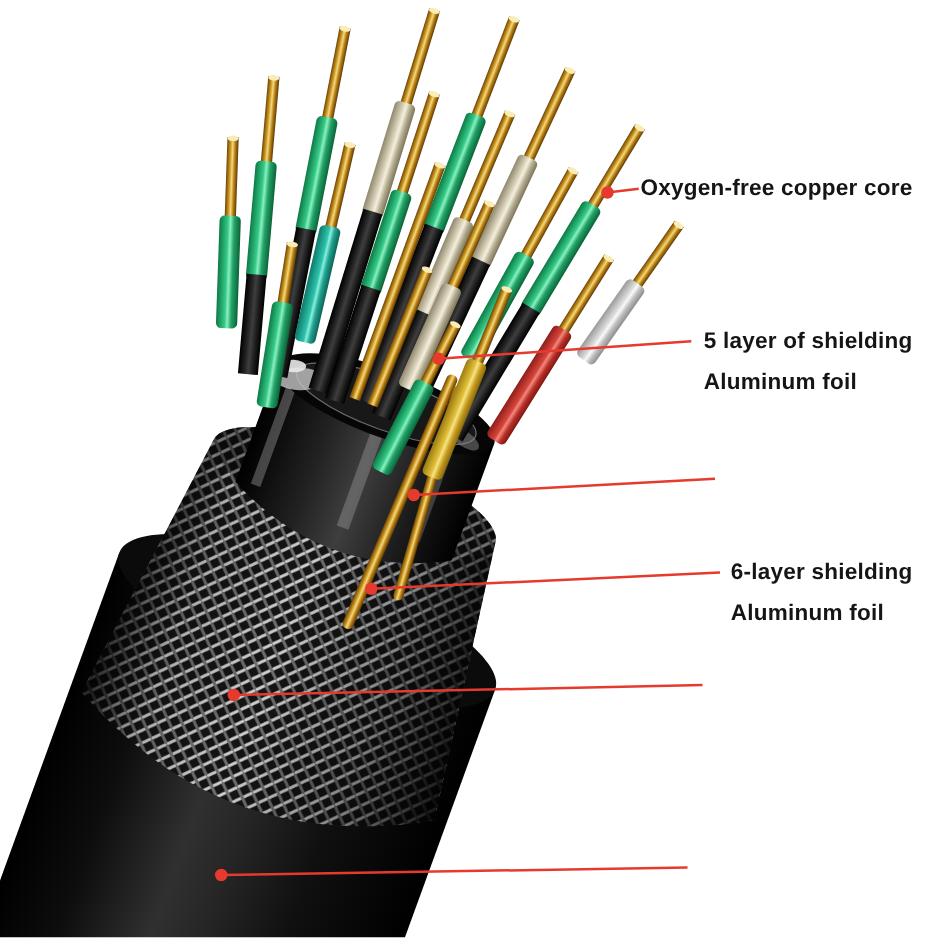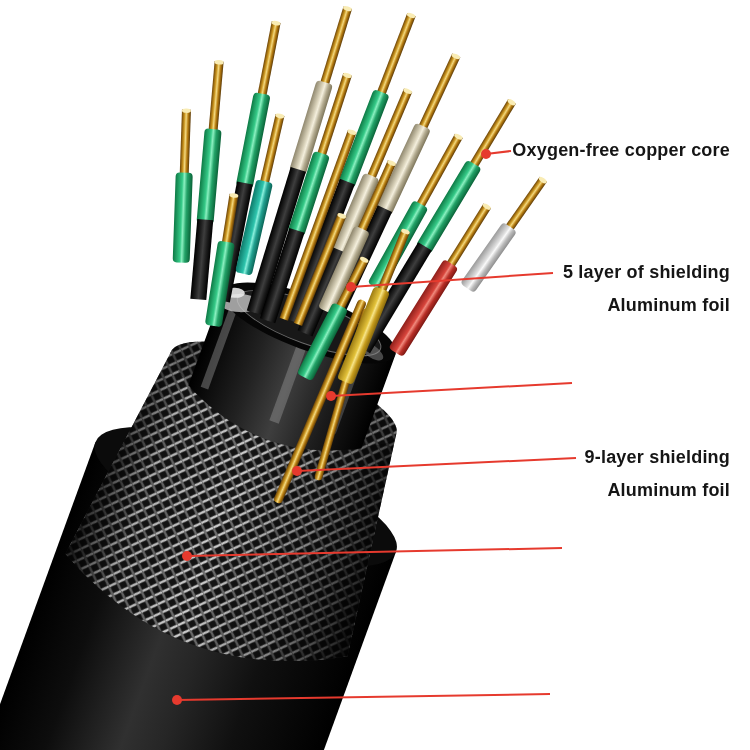--- a/index.html
+++ b/index.html
@@ -1,19 +1,19 @@
 <!DOCTYPE html>
 <html style="--callout: #e63a2e;"><head>
 <meta charset="utf-8">
 <style>
   html,body{margin:0;padding:0;background:#ffffff;}
   .stage{position:relative;width:750px;height:750px;background:#ffffff;overflow:hidden;
          font-family:"Liberation Sans",sans-serif;}
   svg{position:absolute;left:0;top:0;}
-  .label{position:absolute;right:20px;text-align:right;
+  .label{position:absolute;right:20px;text-align:left;
          font-weight:700;font-size:18px;line-height:33px;color:#151515;
          letter-spacing:.2px;white-space:nowrap;}
   .callout-line{stroke:var(--callout,#e63a2e);stroke-width:2;fill:none;}
   .callout-dot{fill:var(--callout,#e63a2e);}
 </style>
 </head>
 <body>
 
 <div class="stage">
 
@@ -265,21 +265,21 @@
   <div class="label" style="top:134px">
     <div>Oxygen-free copper core</div>
   </div>
   <div class="label" style="top:256px">
     <div>5 layer of shielding</div>
     <div>Aluminum foil</div>
   </div>
   <div class="label" style="top:366px">
   </div>
   <div class="label" style="top:441px">
-    <div>9-layer shielding</div>
+    <div>6-layer shielding</div>
     <div>Aluminum foil</div>
   </div>
   <div class="label" style="top:532px">
   </div>
   <div class="label" style="top:677px">
   </div>
 
 </div>
 
 </body></html>

